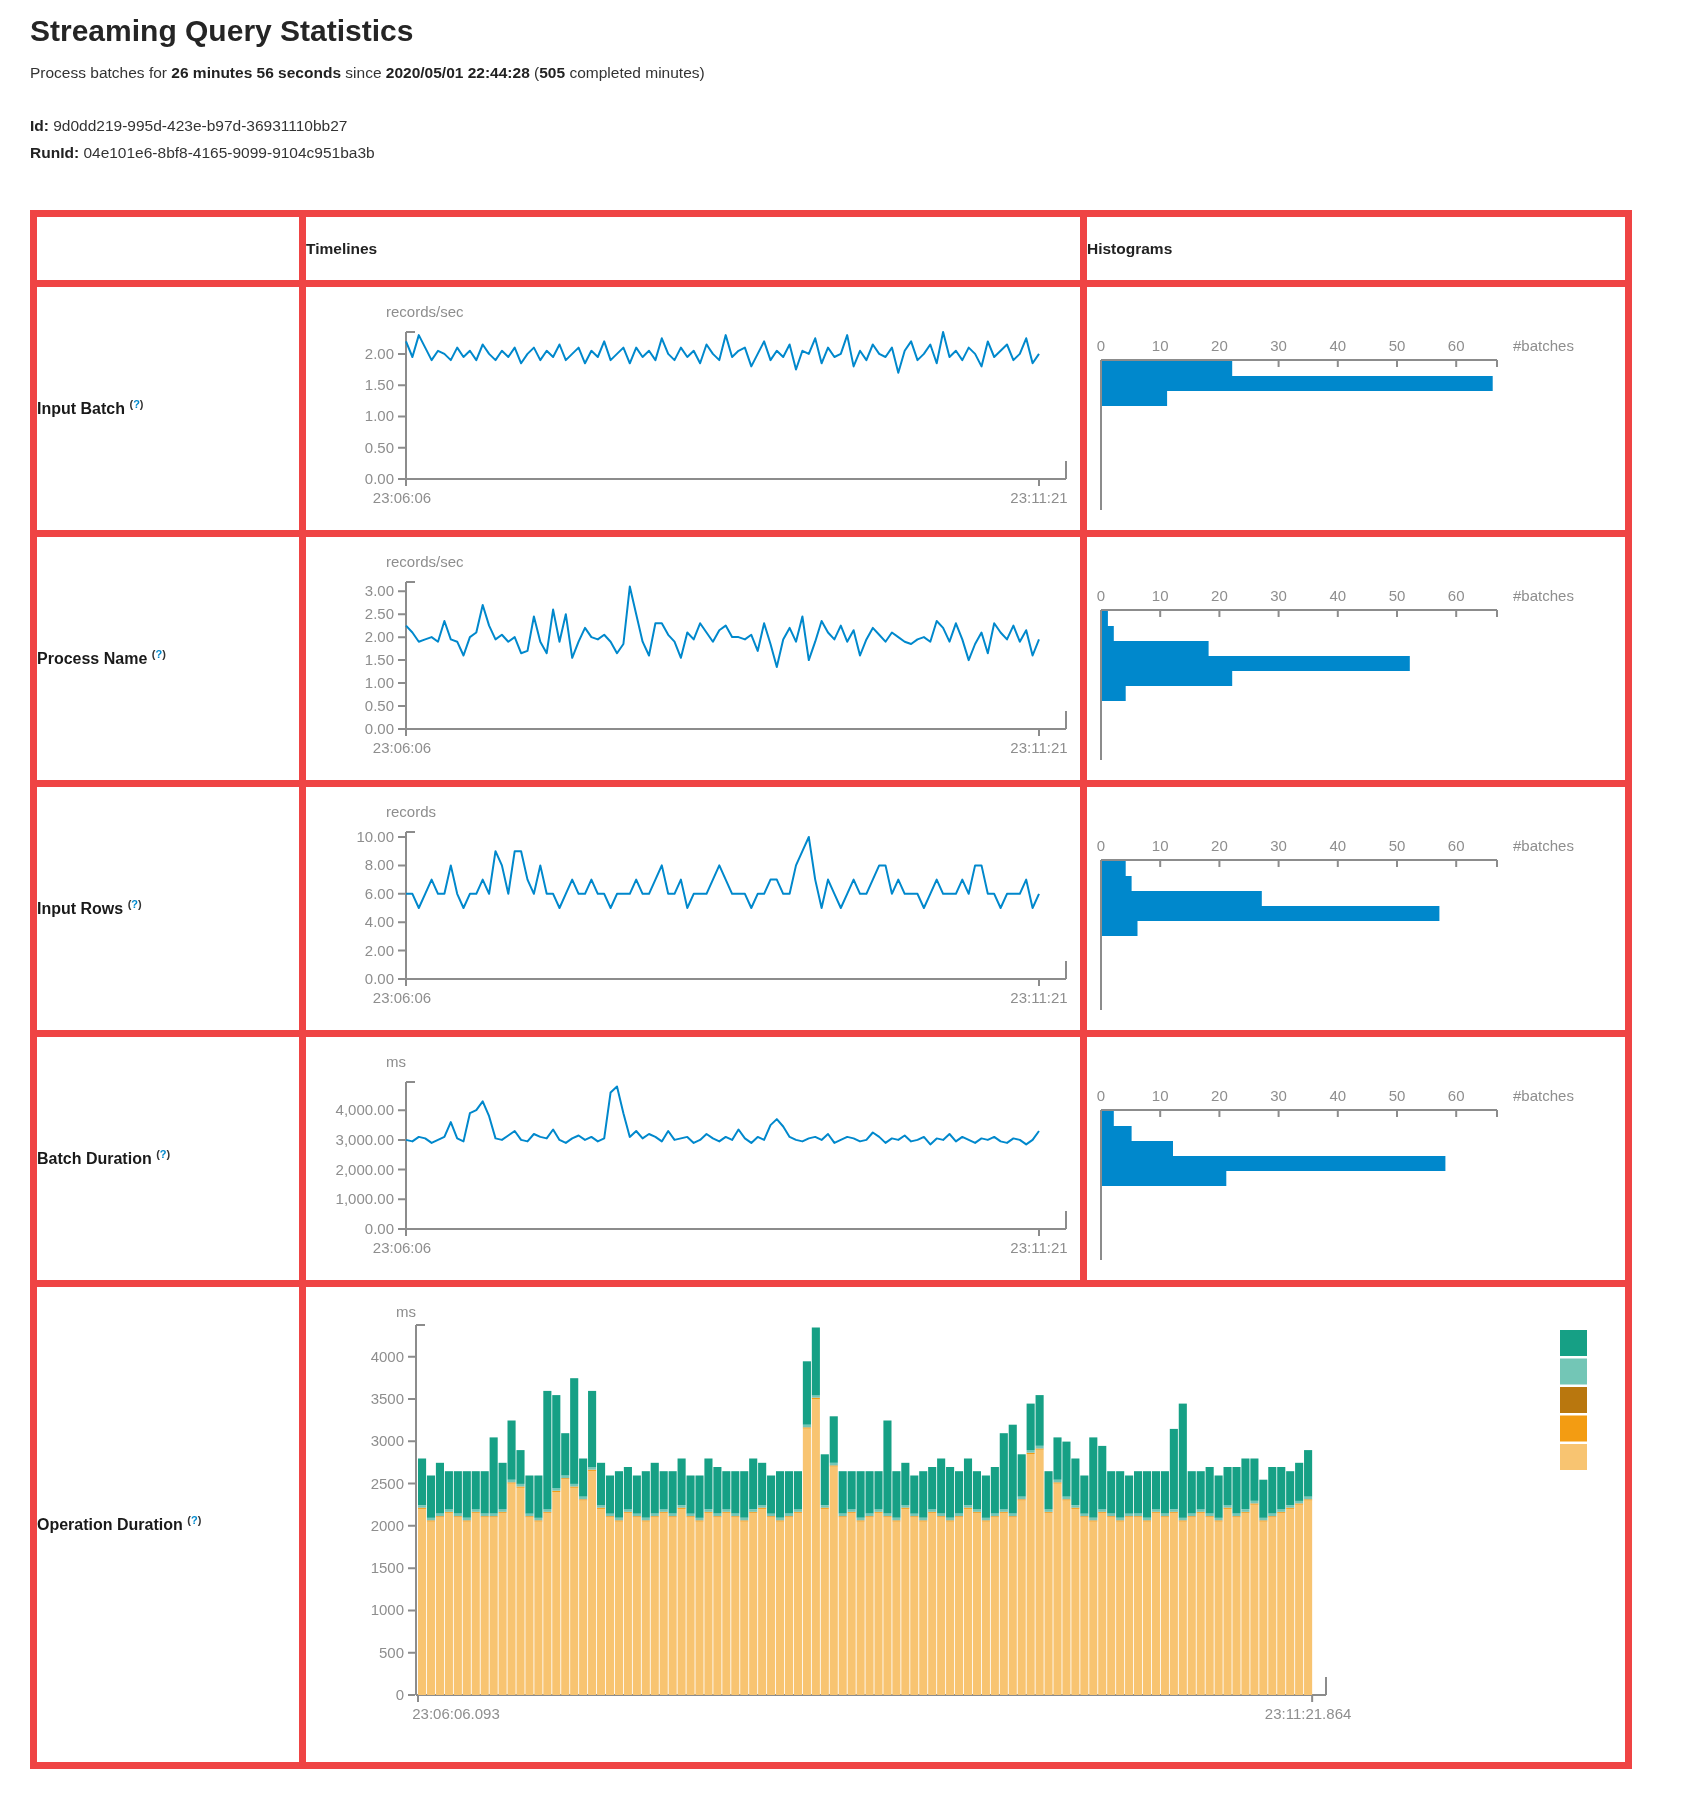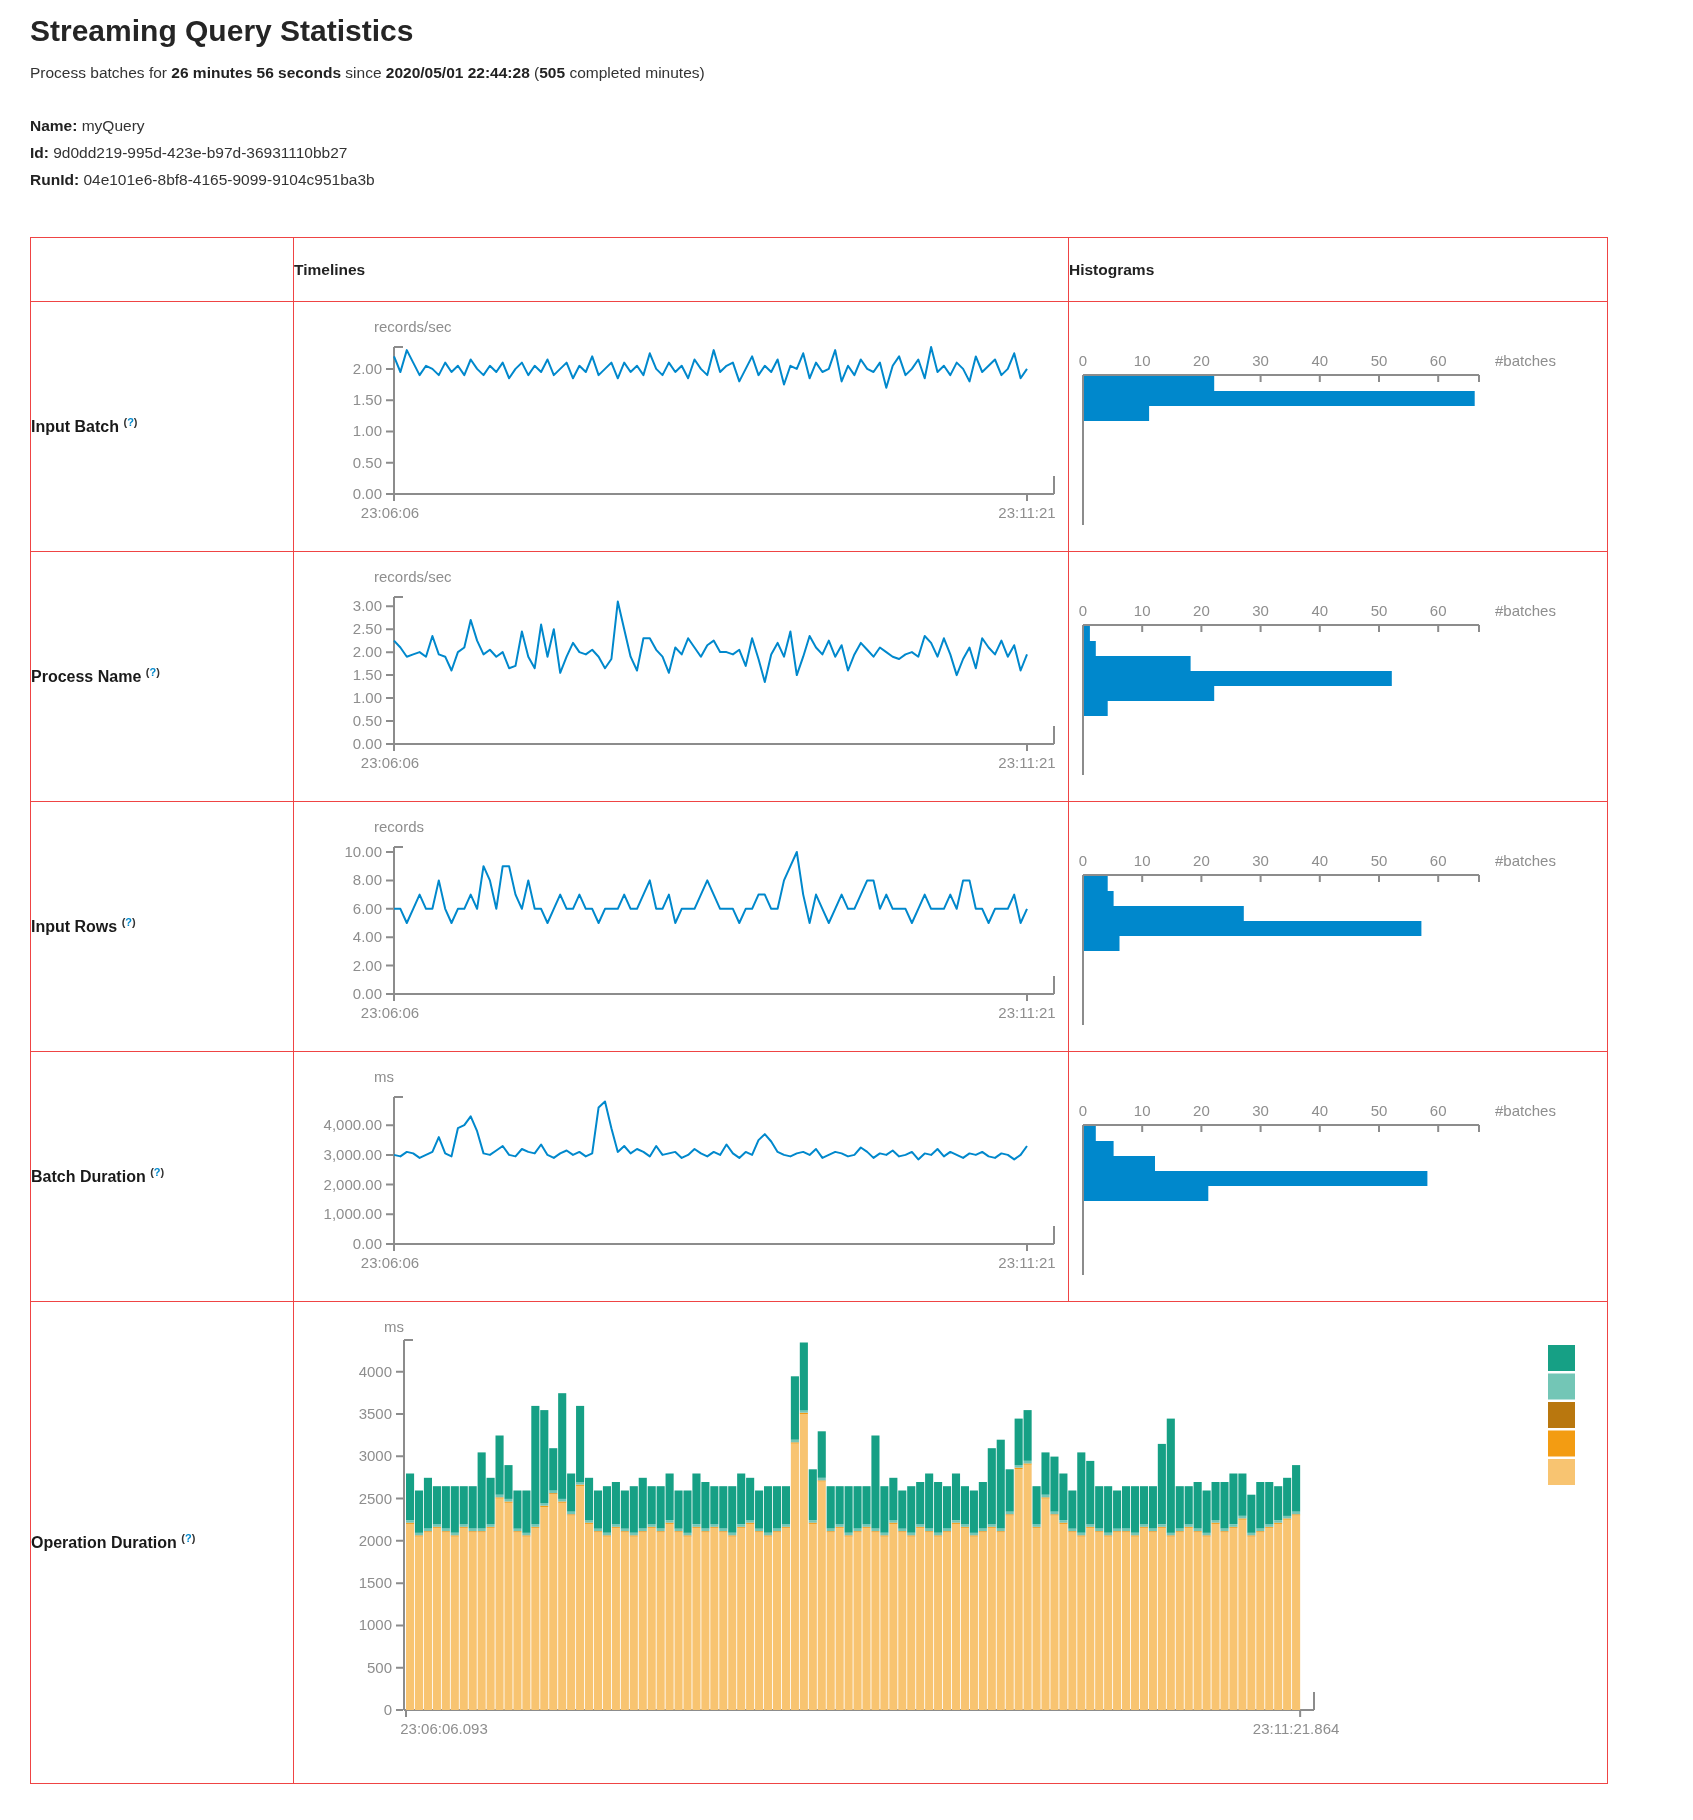--- a/index.html
+++ b/index.html
@@ -4,21 +4,21 @@
 <style>
   html,body{margin:0;padding:0;background:#ffffff;}
   body{width:1693px;font-family:"Liberation Sans",sans-serif;color:#333;}
   .page{padding:0 30px;}
   h1.title{font-size:30px;font-weight:bold;color:#252525;margin:14px 0 0 0;letter-spacing:0;}
   .subtitle{font-size:15.5px;margin-top:16px;color:#333;}
   .subtitle b{color:#222;}
   .meta{margin-top:30px;font-size:15.5px;line-height:27px;color:#333;}
   .meta b{color:#222;}
   table.stats{border-collapse:collapse;margin-top:44px;table-layout:fixed;width:1574px;}
-  table.stats th, table.stats td{border:1px solid #ef4444;padding:0;}
+  table.stats th, table.stats td{border:7px solid #ef4444;padding:0;}
   th.corner{width:262px;}
   th.tl{width:774px;}
   th.hg{width:538px;}
   thead th{height:63px;text-align:left;font-size:15.5px;font-weight:bold;color:#222;padding-left:12px;vertical-align:middle;}
   td.rowlabel{vertical-align:middle;padding-left:24px;font-size:16px;font-weight:bold;color:#1a1a1a;}
   td.rowlabel sup{font-size:11px;font-weight:bold;color:#333;}
   td.rowlabel sup .q{color:#0088cc;}
   tr.metric{height:250px;}
   tr.oprow{height:482px;}
   td.chartcell{vertical-align:top;text-align:center;}
@@ -29,21 +29,20 @@
 </head>
 <body>
 
 <div class="page">
 
   <h1 class="title">Streaming Query Statistics</h1>
 
   <p class="subtitle"><span>Process batches for </span><b>26 minutes 56 seconds</b><span> since </span><b>2020/05/01 22:44:28</b><span> (</span><b>505</b><span> completed minutes)</span></p>
 
   <div class="meta">
-    <div><b>Name:</b> <span>myQuery</span></div>
     <div><b>Id:</b> <span>9d0dd219-995d-423e-b97d-36931110bb27</span></div>
     <div><b>RunId:</b> <span>04e101e6-8bf8-4165-9099-9104c951ba3b</span></div>
   </div>
 
   <table class="stats">
     <thead>
       <tr>
         <th class="corner"></th>
         <th class="tl">Timelines</th>
         <th class="hg">Histograms</th>

